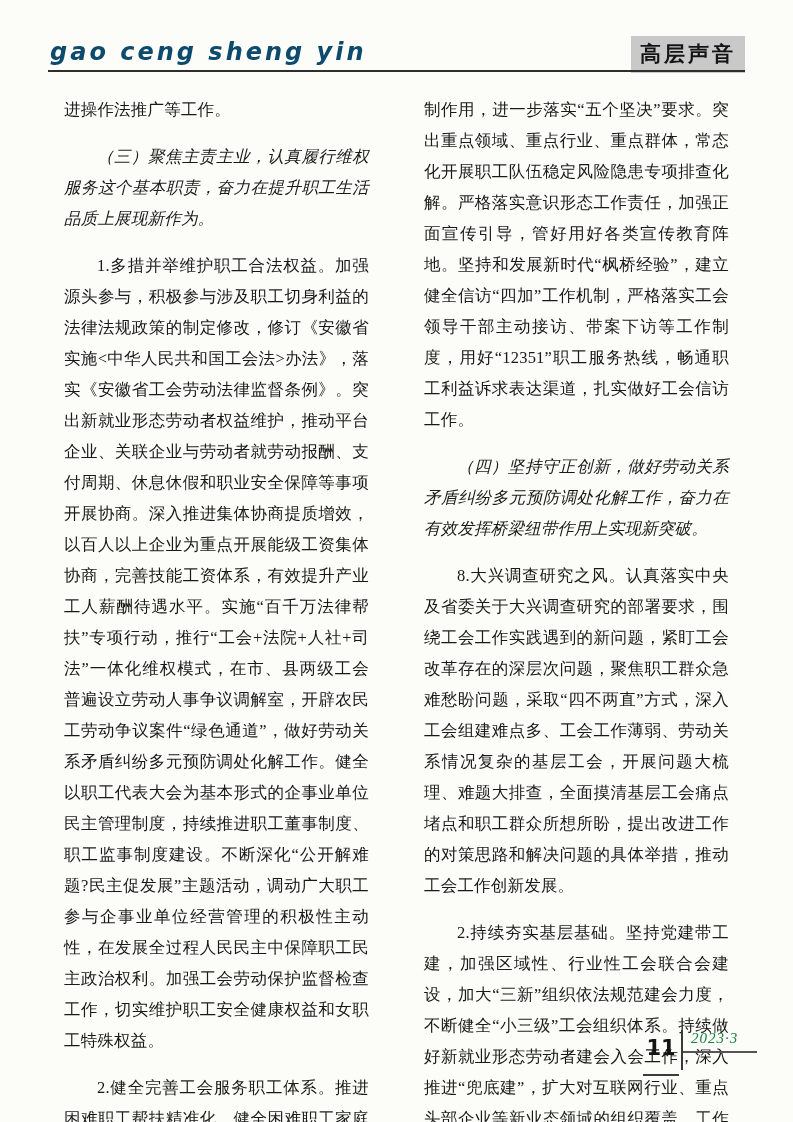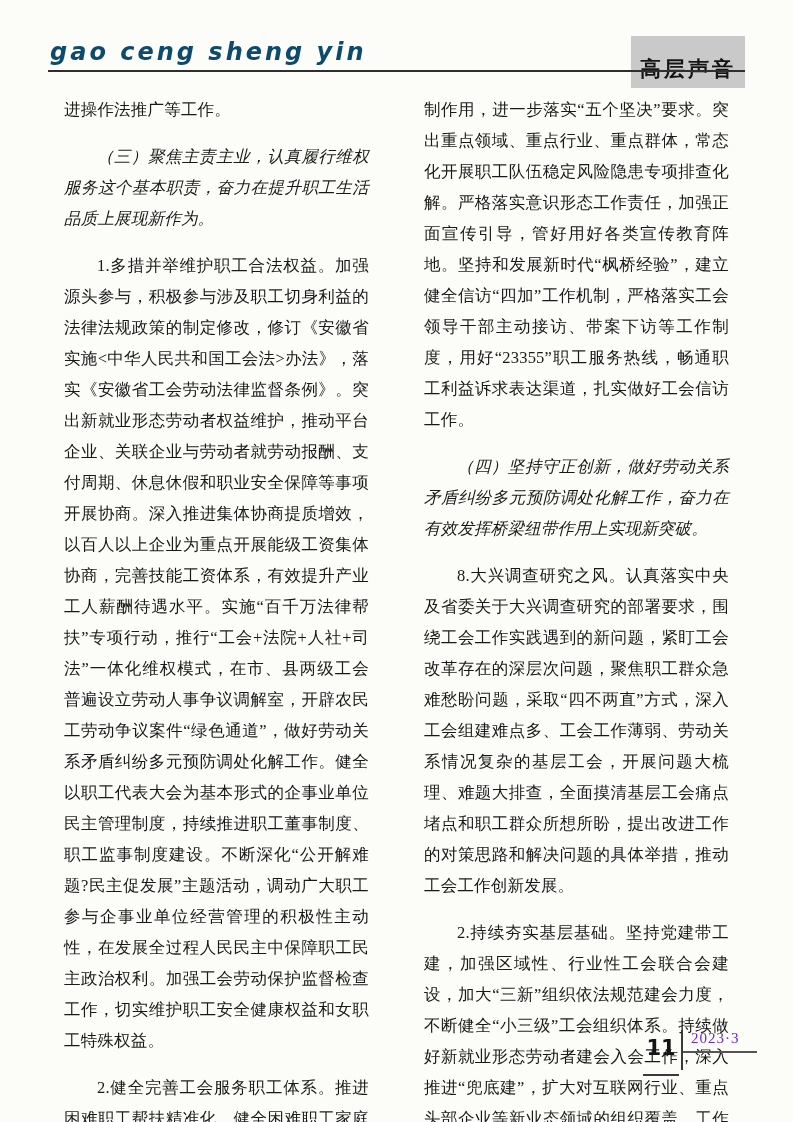--- a/index.html
+++ b/index.html
@@ -19,21 +19,21 @@
     font-family:"DejaVu Sans",sans-serif;
     font-weight:bold;font-style:italic;
     font-size:24px;letter-spacing:3px;
     color:#0c4a6e;
   }
   .badge{
     position:absolute;right:0;top:0;
     background:#c9c9c9;color:#141414;
     font-weight:bold;font-size:21px;
     letter-spacing:3px;
-    padding:19px 9px 5px 9px;
+    padding:4px 9px 5px 9px;
     font-family:"Liberation Serif",serif;
   }
   .header-rule{
     position:absolute;left:48px;right:48px;top:70px;
     height:2px;background:#2e2e2e;
   }
   
   .columns{
     position:absolute;left:48px;top:78px;width:697px;
     display:flex;gap:23px;
@@ -57,25 +57,26 @@
     font-weight:bold;font-size:21px;color:#141414;
     border-bottom:2px solid #3a3a3a;
     padding-bottom:14px;
   }
   .footer-vline{
     position:absolute;left:26px;top:2px;width:2px;height:40px;
     background:#3a3a3a;
   }
   .issue{
     position:absolute;left:28px;top:2px;width:66px;
-    font-size:15px;color:#6d28d9;
+    font-size:15px;color:#15803d;
     font-family:"Liberation Serif",serif;
     border-bottom:2px solid #555;
     padding:0 0 4px 8px;
     letter-spacing:1px;
+    font-style:italic;
   }
 </style>
 </head>
 <body>
 
 <div class="page">
 
   <div class="header">
     <div class="logo">gao ceng sheng yin</div>
     <div class="badge">高层声音</div>
@@ -86,21 +87,21 @@
 
     <div class="col">
       <p class="noindent">进操作法推广等工作。</p>
       <p class="kai">（三）聚焦主责主业，认真履行维权服务这个基本职责，奋力在提升职工生活品质上展现新作为。</p>
       <p>1.多措并举维护职工合法权益。加强源头参与，积极参与涉及职工切身利益的法律法规政策的制定修改，修订《安徽省实施&lt;中华人民共和国工会法&gt;办法》，落实《安徽省工会劳动法律监督条例》。突出新就业形态劳动者权益维护，推动平台企业、关联企业与劳动者就劳动报酬、支付周期、休息休假和职业安全保障等事项开展协商。深入推进集体协商提质增效，以百人以上企业为重点开展能级工资集体协商，完善技能工资体系，有效提升产业工人薪酬待遇水平。实施“百千万法律帮扶”专项行动，推行“工会+法院+人社+司法”一体化维权模式，在市、县两级工会普遍设立劳动人事争议调解室，开辟农民工劳动争议案件“绿色通道”，做好劳动关系矛盾纠纷多元预防调处化解工作。健全以职工代表大会为基本形式的企事业单位民主管理制度，持续推进职工董事制度、职工监事制度建设。不断深化“公开解难题?民主促发展”主题活动，调动广大职工参与企事业单位经营管理的积极性主动性，在发展全过程人民民主中保障职工民主政治权利。加强工会劳动保护监督检查工作，切实维护职工安全健康权益和女职工特殊权益。</p>
       <p>2.健全完善工会服务职工体系。推进困难职工帮扶精准化，健全困难职工家庭生活状况监测预警机制和常态化帮扶机制，调整完善我省帮扶资金管理办法，支持特殊职工群体送温暖和服务职工项目，持续巩固城市困难职工解困脱困成果，推动解困脱困与提升职工生活品质有效衔接，困难职工帮扶与政府救助、公益慈善力量有机结合。推进工会会员服务普惠化，坚持从职工群众多样化需求出发，做优做强“工会送岗位 乐业在江淮”、职工疗休养、职工互助保障、皖工鹊桥等工会服务品牌，积极拓展“互联网+”普惠服务覆盖面，鼓励、推动基层工会推出各具特色的服务职工实事项目。推进服务阵地建设规范化，建立职工评价和项目清单制度，全面提升职工服务中心、工人文化宫、工会驿站、职工疗休养基地综合服务能力，培育壮大基层工会服务阵地，构建工会服务阵地网络。</p>
 
     </div>
 
     <div class="col">
-      <p class="noindent">制作用，进一步落实“五个坚决”要求。突出重点领域、重点行业、重点群体，常态化开展职工队伍稳定风险隐患专项排查化解。严格落实意识形态工作责任，加强正面宣传引导，管好用好各类宣传教育阵地。坚持和发展新时代“枫桥经验”，建立健全信访“四加”工作机制，严格落实工会领导干部主动接访、带案下访等工作制度，用好“23355”职工服务热线，畅通职工利益诉求表达渠道，扎实做好工会信访工作。</p>
+      <p class="noindent">制作用，进一步落实“五个坚决”要求。突出重点领域、重点行业、重点群体，常态化开展职工队伍稳定风险隐患专项排查化解。严格落实意识形态工作责任，加强正面宣传引导，管好用好各类宣传教育阵地。坚持和发展新时代“枫桥经验”，建立健全信访“四加”工作机制，严格落实工会领导干部主动接访、带案下访等工作制度，用好“12351”职工服务热线，畅通职工利益诉求表达渠道，扎实做好工会信访工作。</p>
       <p class="kai">（四）坚持守正创新，做好劳动关系矛盾纠纷多元预防调处化解工作，奋力在有效发挥桥梁纽带作用上实现新突破。</p>
       <p>8.大兴调查研究之风。认真落实中央及省委关于大兴调查研究的部署要求，围绕工会工作实践遇到的新问题，紧盯工会改革存在的深层次问题，聚焦职工群众急难愁盼问题，采取“四不两直”方式，深入工会组建难点多、工会工作薄弱、劳动关系情况复杂的基层工会，开展问题大梳理、难题大排查，全面摸清基层工会痛点堵点和职工群众所想所盼，提出改进工作的对策思路和解决问题的具体举措，推动工会工作创新发展。</p>
       <p>2.持续夯实基层基础。坚持党建带工建，加强区域性、行业性工会联合会建设，加大“三新”组织依法规范建会力度，不断健全“小三级”工会组织体系。持续做好新就业形态劳动者建会入会工作，深入推进“兜底建”，扩大对互联网行业、重点头部企业等新业态领域的组织覆盖、工作覆盖。推进基层工会组织和会员实名制管理。加强基层工会规范化建设，培育选树非公企业示范工会，推行非公企业工会主席履职补贴制度。实施职工之家建设提质行动，进一步加强模范职工之家建设管理。持续加强县级工会工作，加大人财物等资源向基层倾斜力度，规范社会化工会工作者管理使用，进一步激发县级和基层工会活力。</p>
 
     </div>
 
   </div>
 
   <div class="footer">
     <div class="page-num">11</div>

